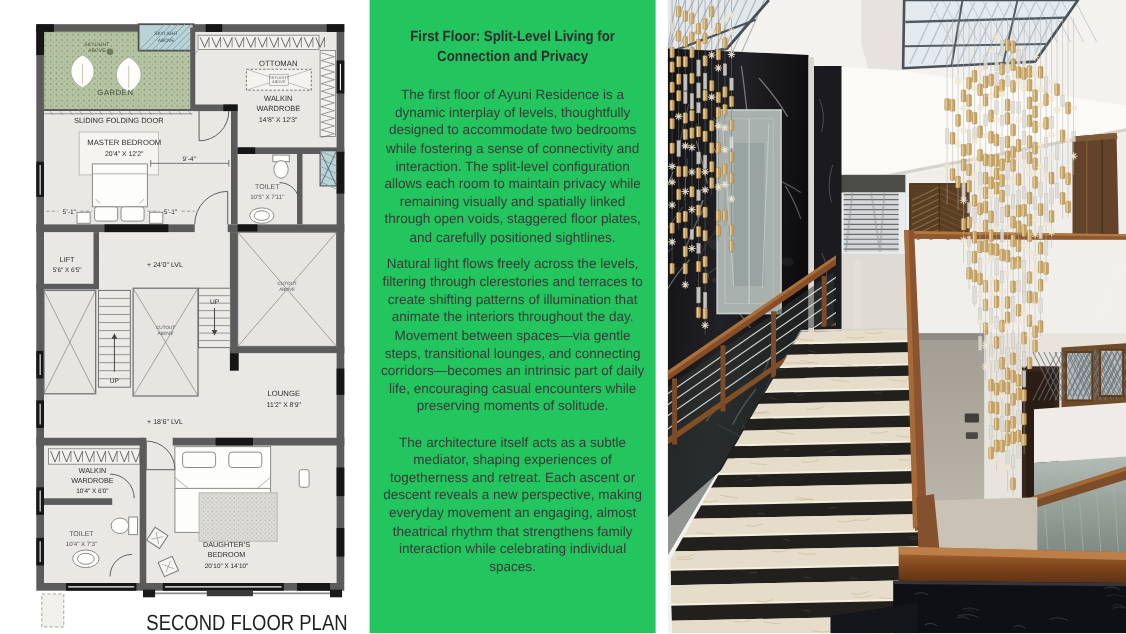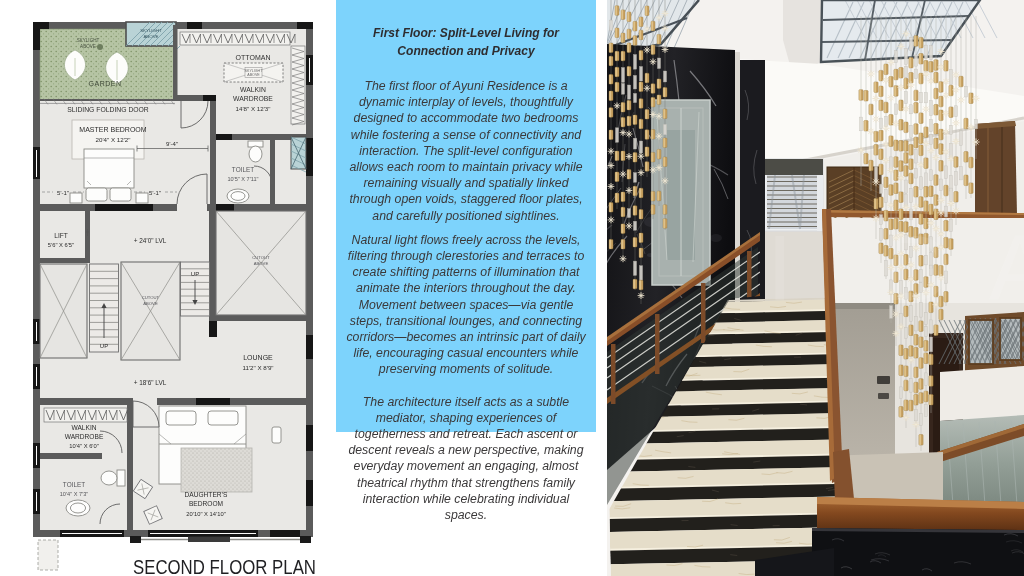--- a/index.html
+++ b/index.html
@@ -1,18 +1,18 @@
 <!DOCTYPE html>
 <html><head>
 <meta charset="utf-8">
 <style>
   html,body{margin:0;padding:0;}
   body{width:1024px;height:576px;font-family:"Liberation Sans",sans-serif;}
   #page{position:relative;width:1024px;height:576px;background:#ffffff;overflow:hidden;}
-  #textpanel{position:absolute;left:336px;top:0;width:260px;height:432px;background:#7dd3fc;font-style:italic;}
+  #textpanel{position:absolute;left:336px;top:0;width:260px;height:576px;background:#22c55e;}
   #textpanel .inner{padding:24px 8px 0 8px;color:#3b393a;text-align:center;}
   #textpanel h3{font-size:13.4px;line-height:17.5px;margin:0;color:#2e2d30;font-weight:bold;transform:scaleX(0.9);transform-origin:50% 0;}
   #textpanel p{font-size:12.3px;line-height:16.2px;margin:16px 0 0 0;}
   #textpanel p.p1{margin-top:19px;}
   #textpanel p.p2{margin-top:8px;}
   #plantitle{position:absolute;left:133px;top:556px;font-size:20px;letter-spacing:0;color:#1f1f22;white-space:nowrap;transform:scaleX(0.84);transform-origin:0 0;}
 </style>
 </head>
 <body>
 <div id="page">

